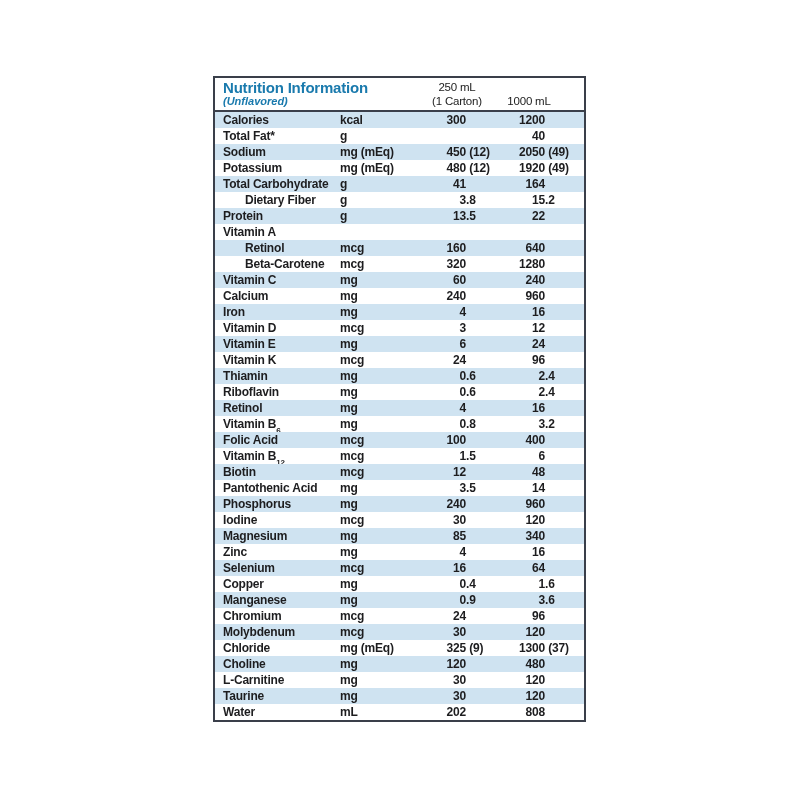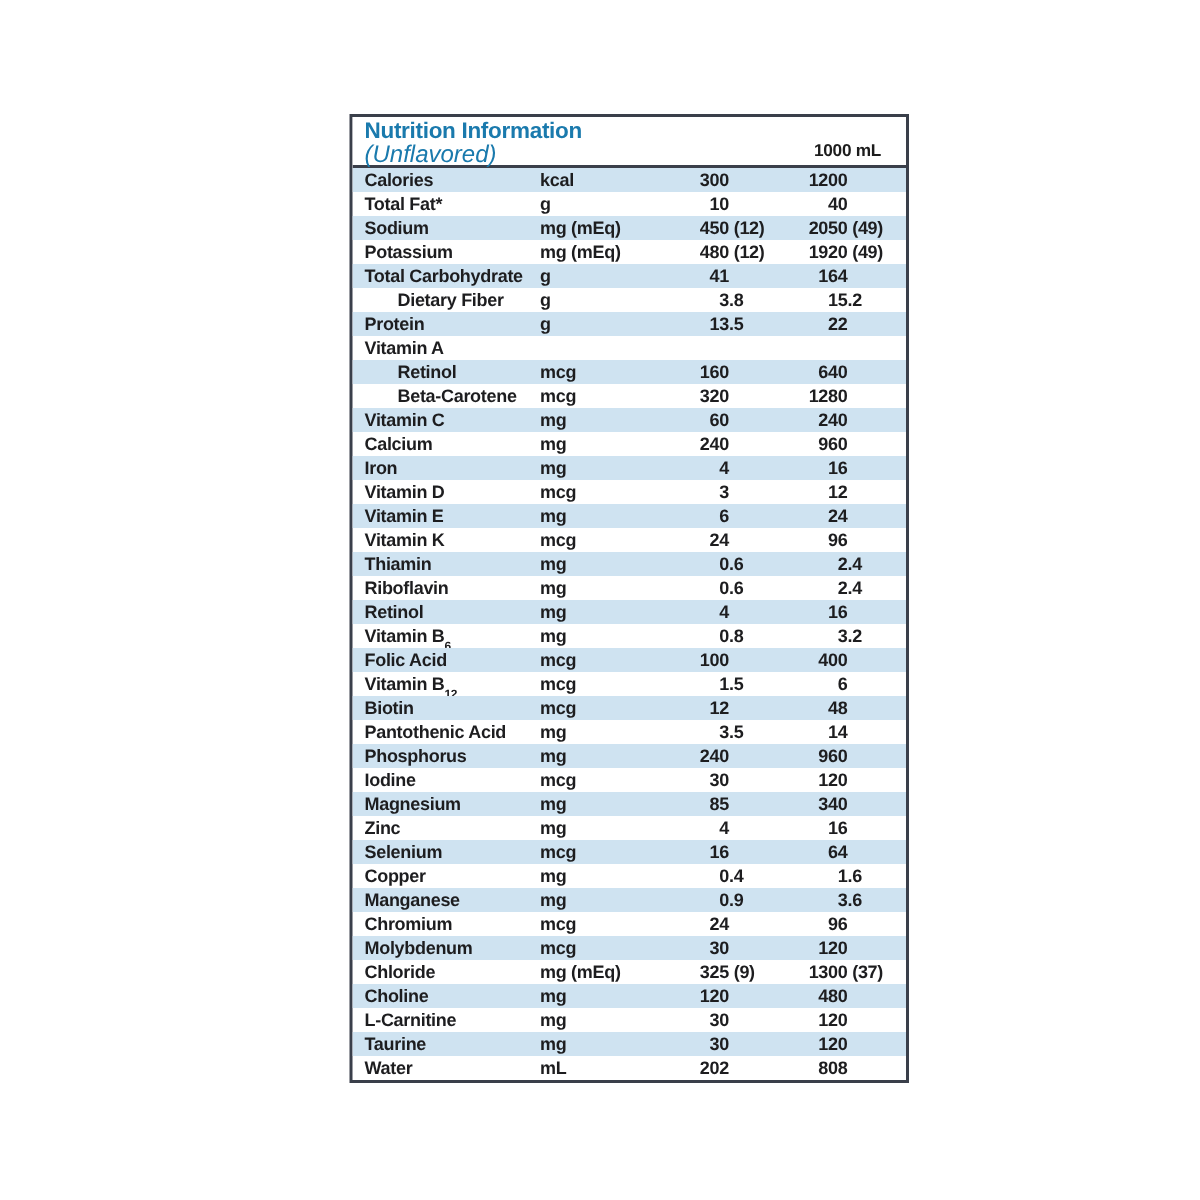--- a/index.html
+++ b/index.html
@@ -11,40 +11,39 @@
   html,body{margin:0;padding:0;}
   body{
     width:800px;height:800px;background:#ffffff;position:relative;
     font-family:"Liberation Sans","DejaVu Sans",sans-serif;
     color:var(--text);
   }
   .ntable{
     position:absolute;left:213px;top:76px;width:373px;height:646px;
     border:2px solid var(--border);box-sizing:border-box;background:#fff;
     overflow:hidden;
-    margin-left:20px;
   }
   .thead{
     position:relative;height:34px;box-sizing:border-box;
     border-bottom:2px solid var(--border);background:#fff;
   }
   .title{
     position:absolute;left:8px;top:1px;font-size:15px;font-weight:bold;
     color:var(--title);letter-spacing:-0.2px;white-space:nowrap;
   }
   .subtitle{
-    position:absolute;left:8px;top:17px;font-size:16px;font-weight:normal;
+    position:absolute;left:8px;top:17px;font-size:11px;font-weight:bold;
     font-style:italic;color:var(--title);white-space:nowrap;
   }
   .colhead{
     position:absolute;text-align:center;font-size:11.5px;line-height:14px;
     color:#1c1c1c;font-weight:400;letter-spacing:-0.2px;
   }
   .colhead.c250{left:182px;width:120px;top:2px;}
-  .colhead.c1000{left:280px;width:100px;top:16px;font-weight:bold;}
+  .colhead.c1000{left:264px;width:100px;top:16px;}
   .tbody{position:relative;}
   .row{
     position:relative;height:16px;font-size:12px;line-height:16.4px;
     font-weight:bold;letter-spacing:-0.2px;
   }
   .row.shaded{background:var(--stripe);}
   .label{position:absolute;left:8px;top:0;white-space:nowrap;}
   .label.indent{left:30px;}
   .unit{position:absolute;left:125px;top:0;white-space:nowrap;}
   .vmain{position:absolute;top:0;left:0;text-align:right;white-space:pre;}
@@ -55,33 +54,36 @@
   .vsuf.c2{left:330px;}
   sub{font-size:8px;line-height:0;position:relative;top:2px;}
 </style>
 </head>
 <body>
 
 <div class="ntable">
   <div class="thead">
     <div class="title">Nutrition Information</div>
     <div class="subtitle">(Unflavored)</div>
+    <div class="colhead c250">
+      <div>250 mL</div>
+      <div>(1 Carton)</div>
+    </div>
     <div class="colhead c1000">1000 mL</div>
   </div>
   <div class="tbody" id="tbody">
       <div class="row shaded">
         <span class="label">Calories</span>
         <span class="unit">kcal</span>
         <span class="vmain c1">300</span>
         <span class="vmain c2">1200</span>
       </div>
       <div class="row">
         <span class="label">Total Fat*</span>
         <span class="unit">g</span>
-        <span class="vmain c1">10</span>
         <span class="vmain c2">40</span>
       </div>
       <div class="row shaded">
         <span class="label">Sodium</span>
         <span class="unit">mg (mEq)</span>
         <span class="vmain c1">450</span>
         <span class="vsuf c1"> (12)</span>
         <span class="vmain c2">2050</span>
         <span class="vsuf c2"> (49)</span>
       </div>

